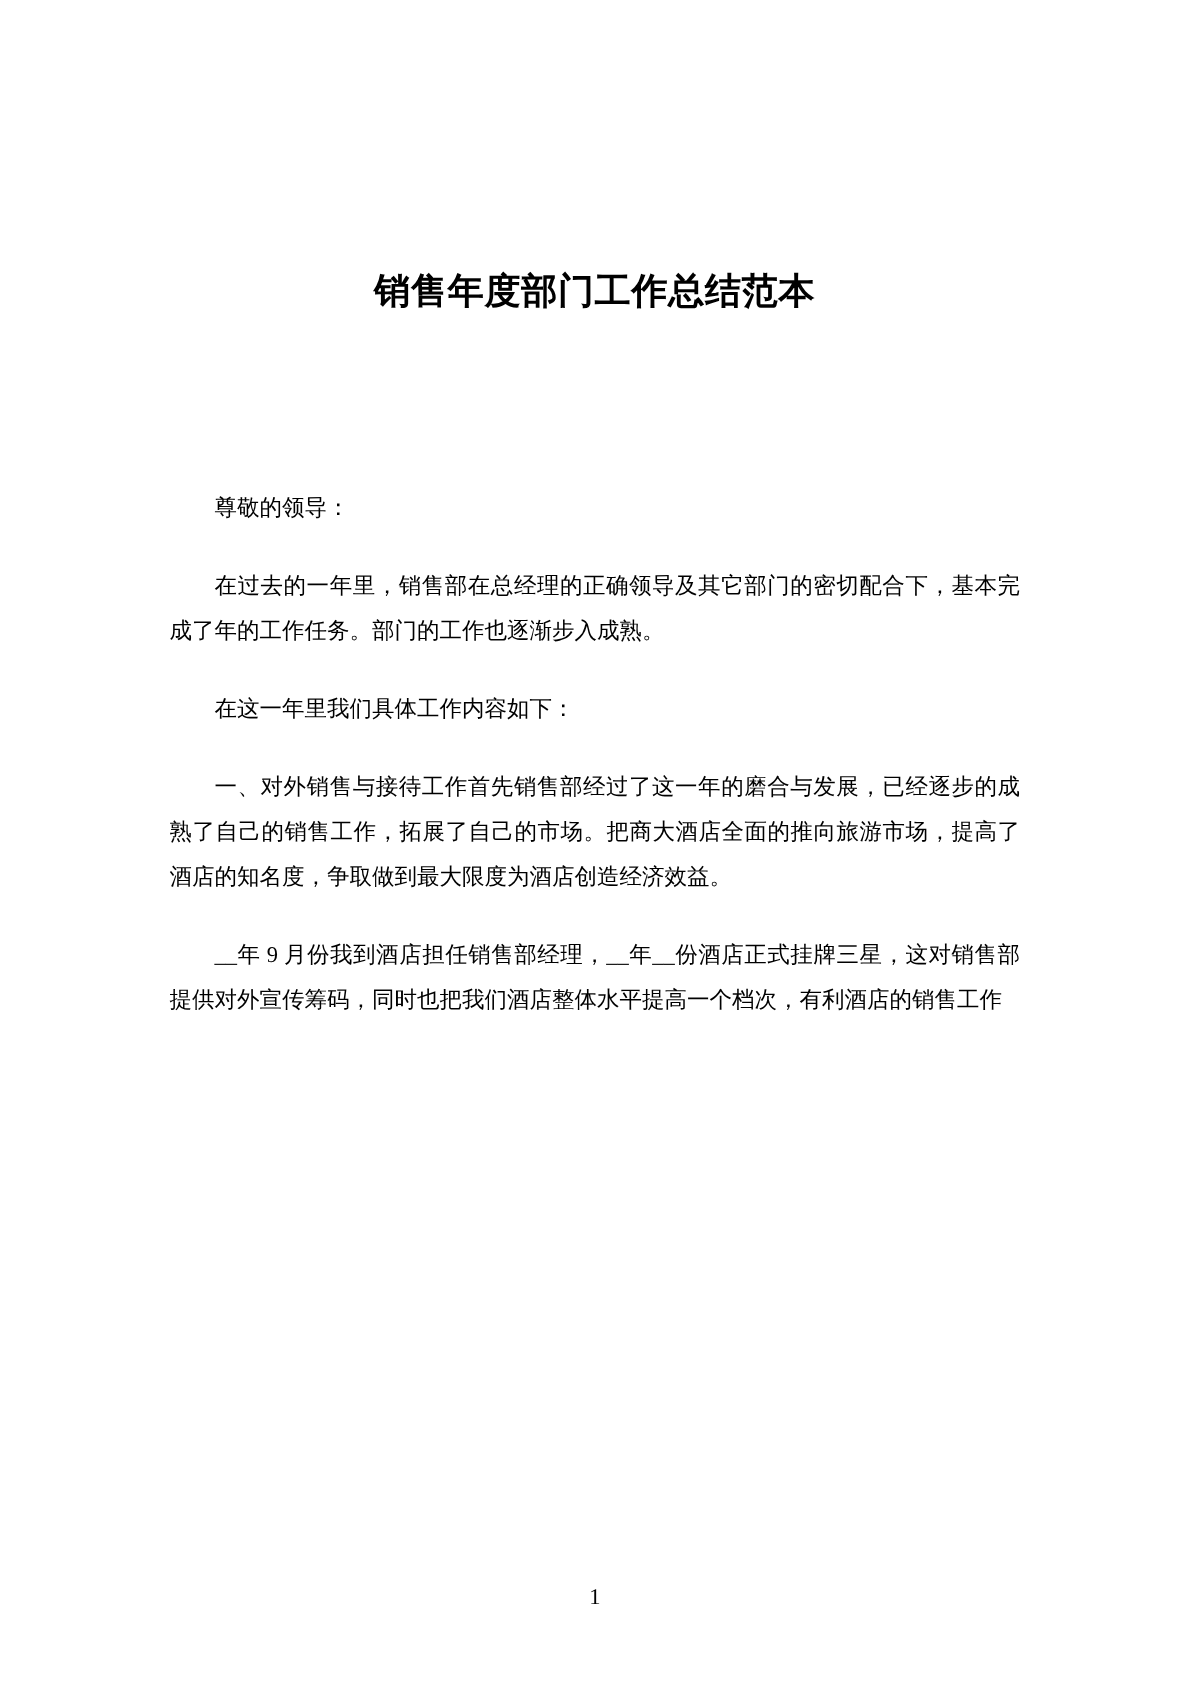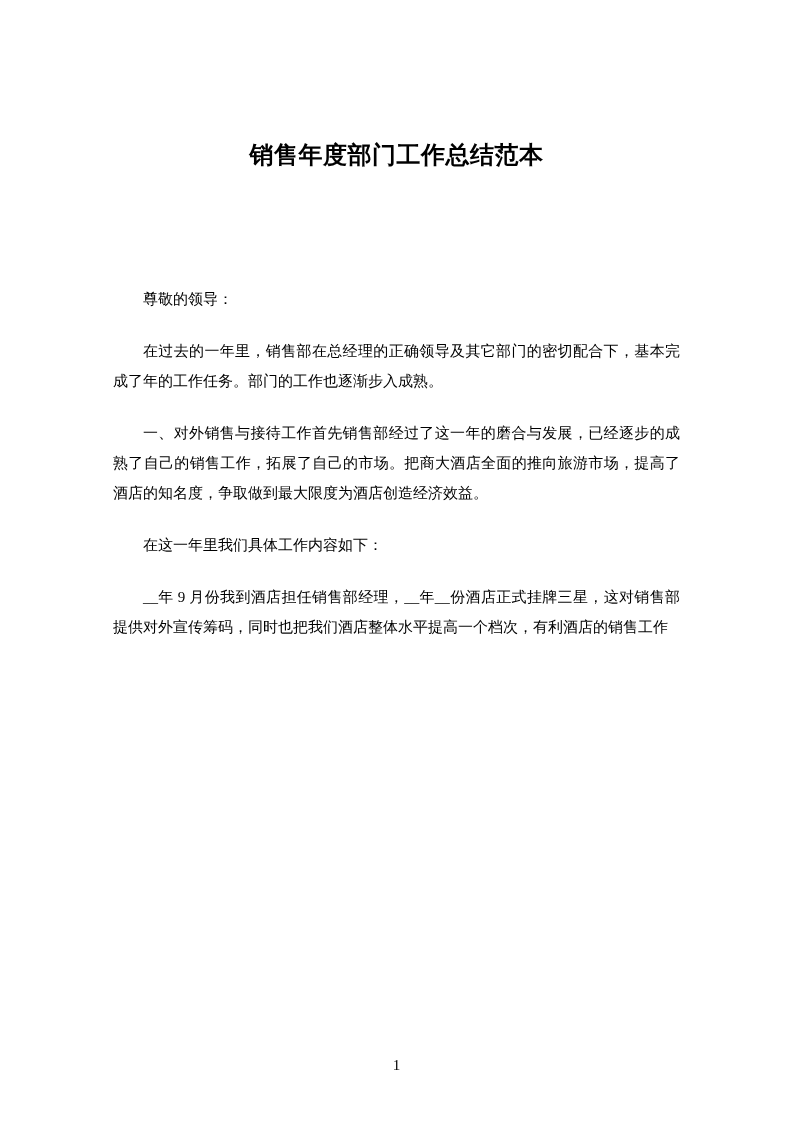--- a/index.html
+++ b/index.html
@@ -11,20 +11,21 @@
     position: relative;
     width: 793px;
     height: 1122px;
     margin: 0 auto;
     background: #ffffff;
     color: #000000;
     overflow: hidden;
   }
   .content {
     padding: 0 113px;
+    margin-top: 40px;
   }
   .doc-title {
     padding-top: 138px;
     margin-bottom: 112px;
     text-align: center;
     font-size: 24px;
     font-weight: bold;
     letter-spacing: 0.5px;
     line-height: 34px;
     color: #000000;
@@ -54,23 +55,23 @@
 <div class="page">
   <div class="content">
     <h1 class="doc-title">销售年度部门工作总结范本</h1>
     <div class="doc-body">
 
         <p class="doc-paragraph">尊敬的领导：</p>
 
 
         <p class="doc-paragraph">在过去的一年里，销售部在总经理的正确领导及其它部门的密切配合下，基本完成了年的工作任务。部门的工作也逐渐步入成熟。</p>
 
+        <p class="doc-paragraph">在这一年里我们具体工作内容如下：</p>
+
         <p class="doc-paragraph">一、对外销售与接待工作首先销售部经过了这一年的磨合与发展，已经逐步的成熟了自己的销售工作，拓展了自己的市场。把商大酒店全面的推向旅游市场，提高了酒店的知名度，争取做到最大限度为酒店创造经济效益。</p>
-
-        <p class="doc-paragraph">在这一年里我们具体工作内容如下：</p>
 
 
 
         <p class="doc-paragraph">__年 9 月份我到酒店担任销售部经理，__年__份酒店正式挂牌三星，这对销售部提供对外宣传筹码，同时也把我们酒店整体水平提高一个档次，有利酒店的销售工作</p>
       </div>
   </div>
   <div class="page-number">1</div>
 </div>
 
 </body></html>

